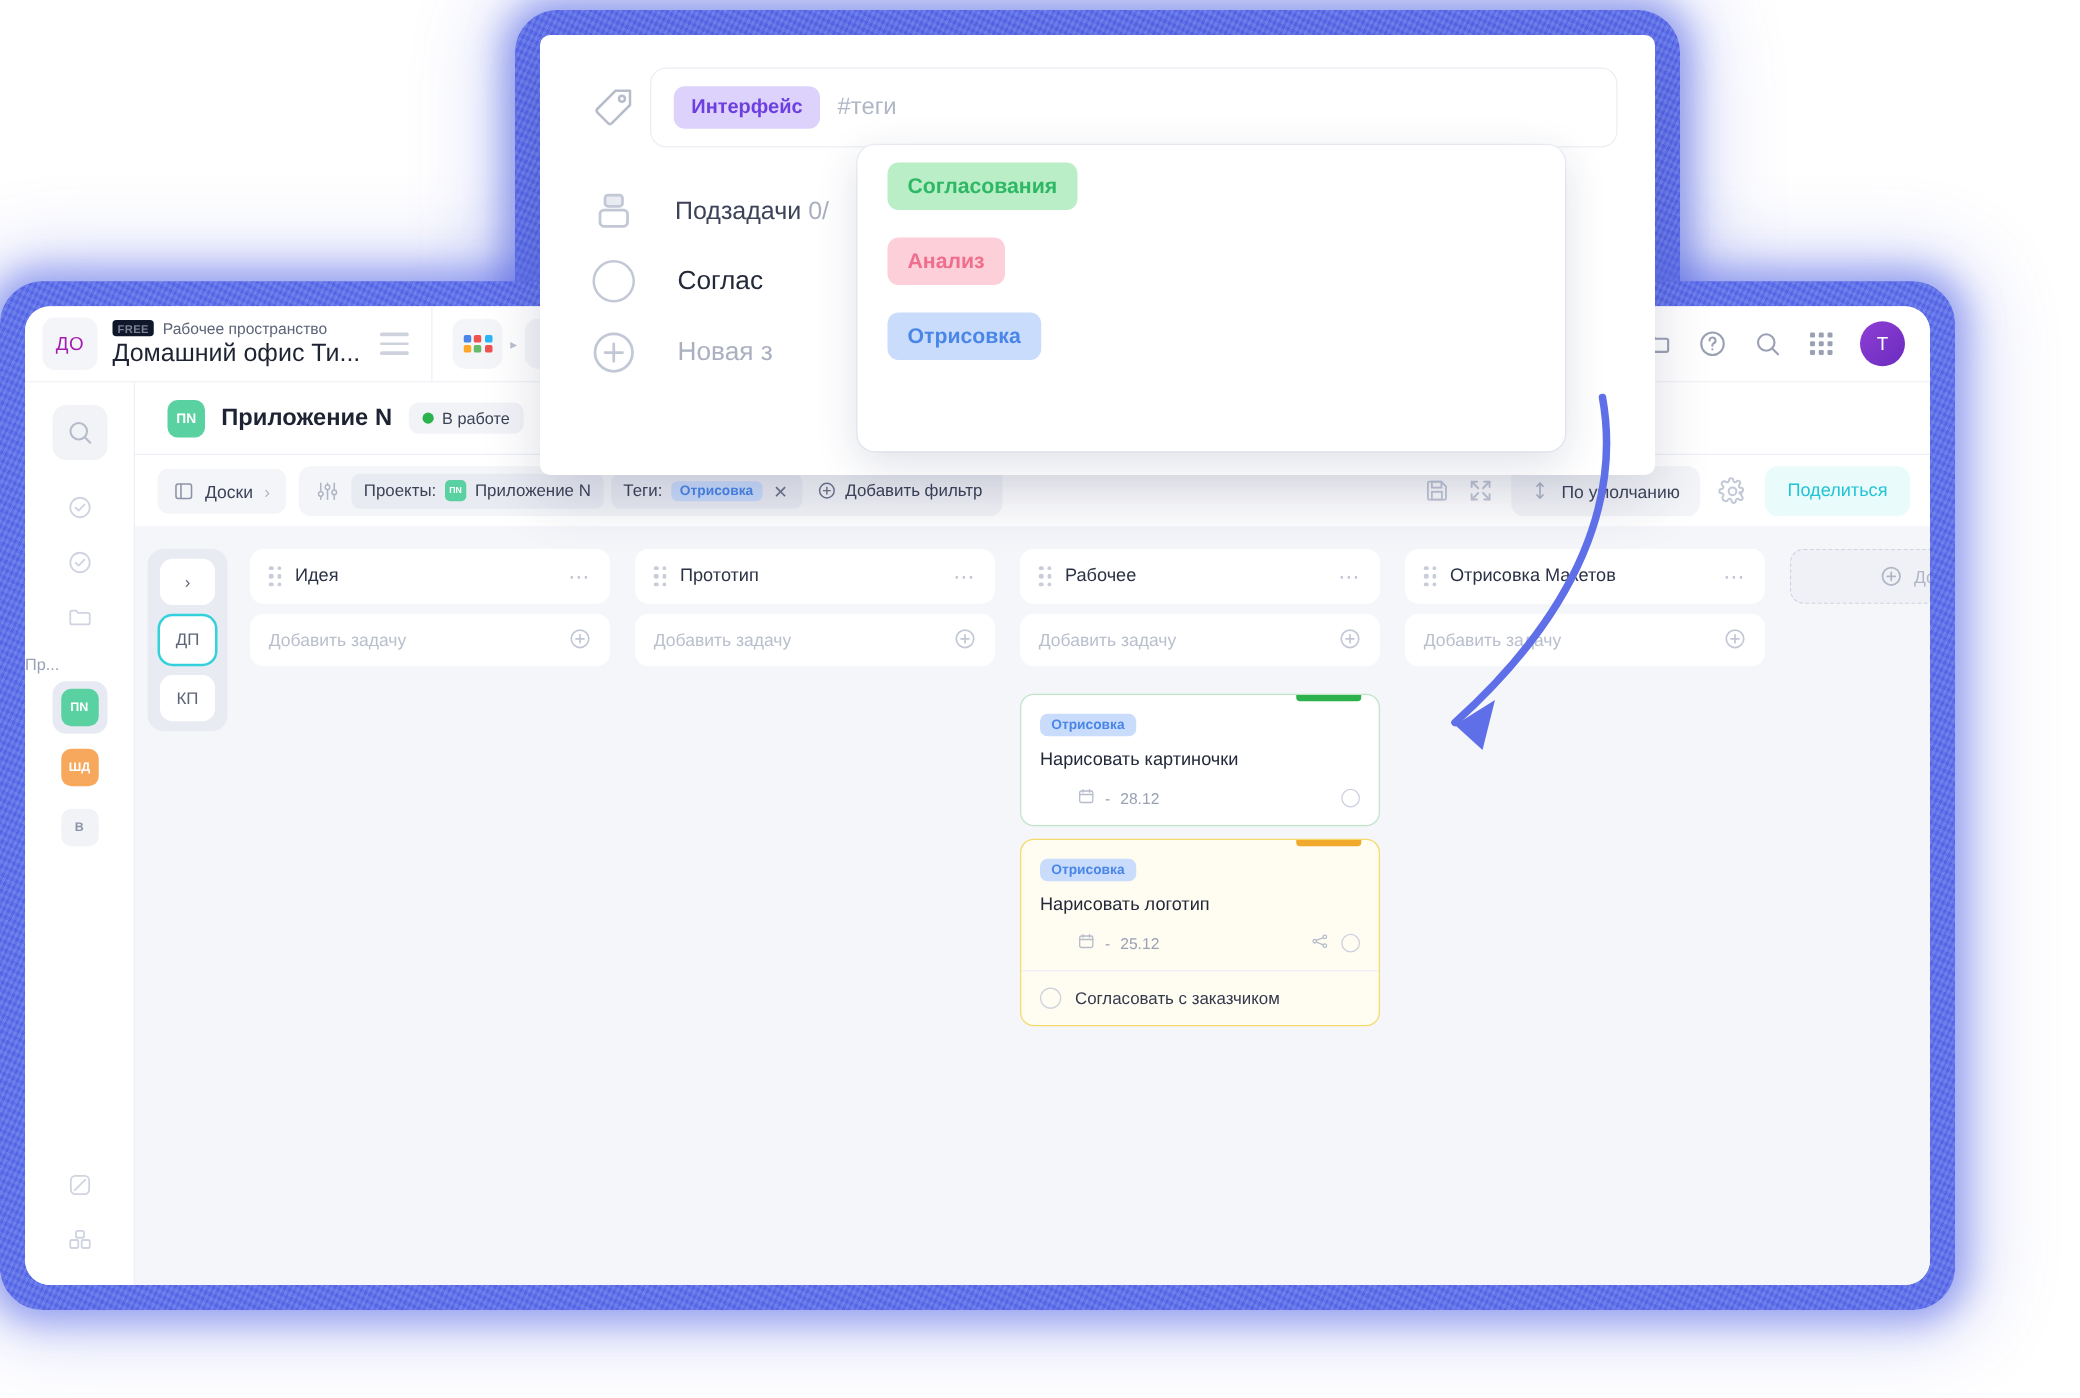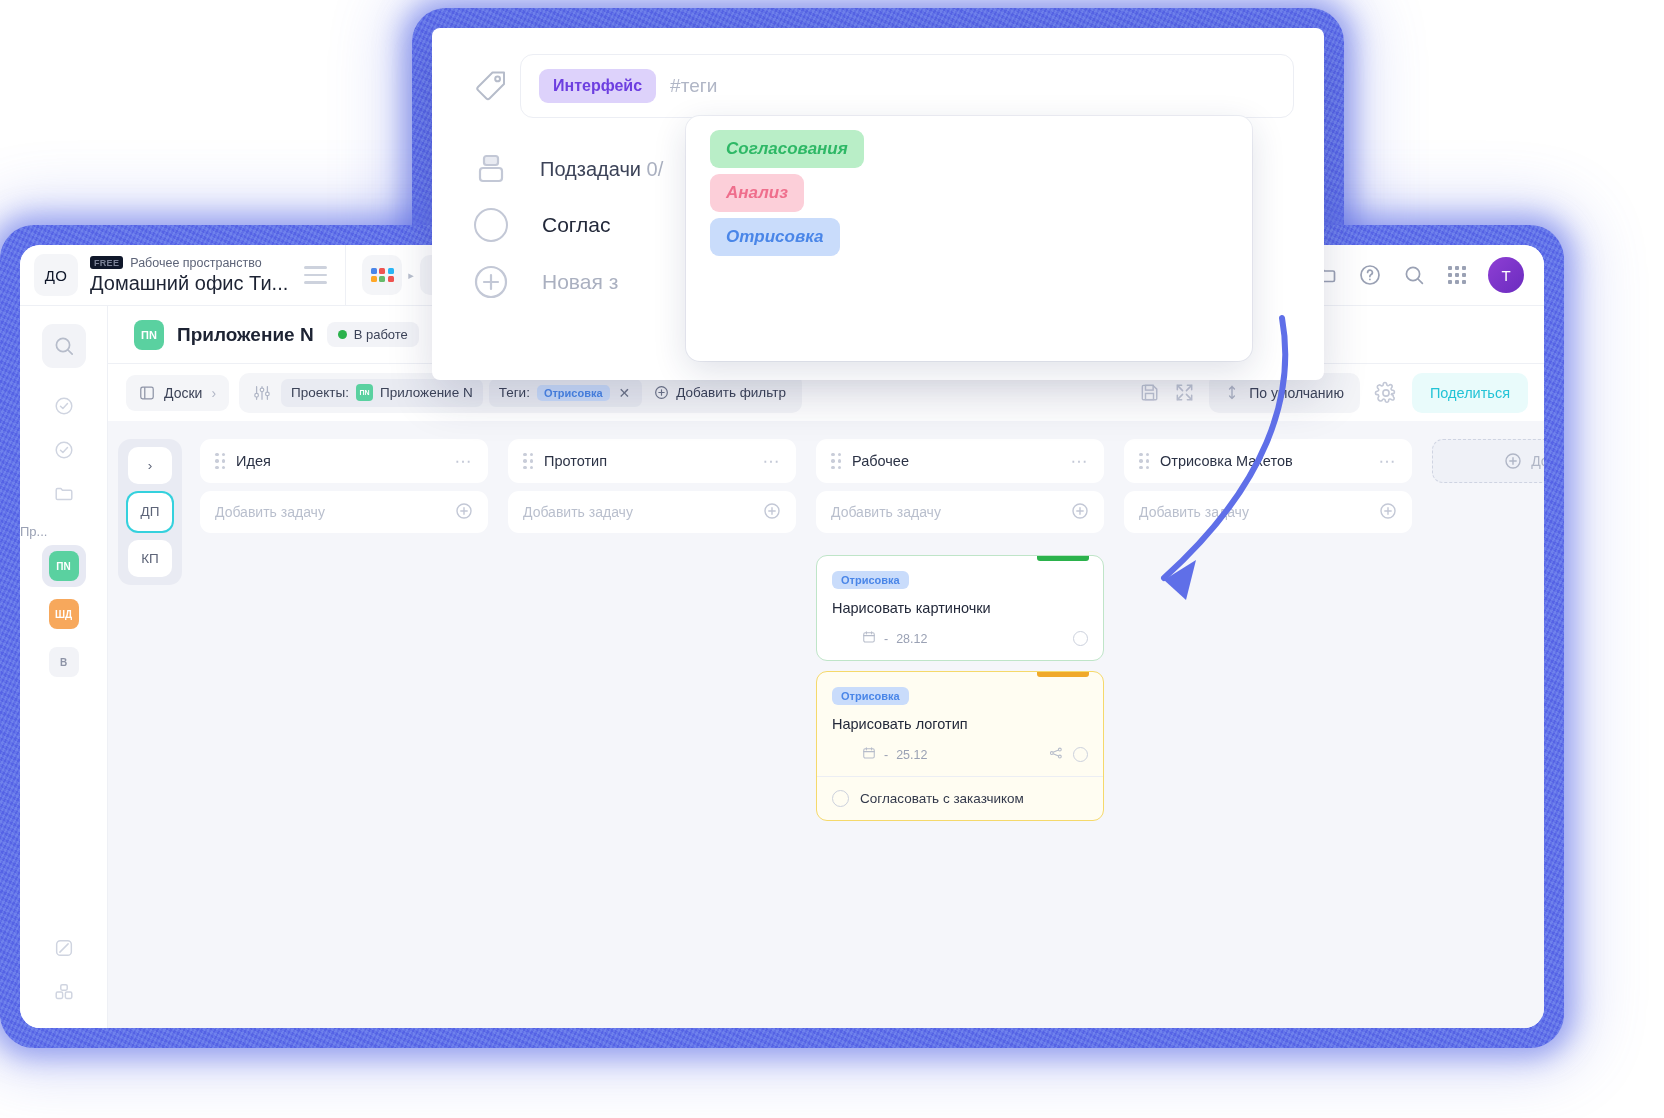--- a/index.html
+++ b/index.html
@@ -42,21 +42,21 @@
   
   .app-header {
     position:absolute; left:0; top:0; width:100%; height:61px;
     background:#fff;
     border-bottom:1px solid #eef0f5;
     display:flex; align-items:center;
   }
   .ws-badge {
     width:44px; height:42px; border-radius:10px; background:#f4f5f8;
     display:flex; align-items:center; justify-content:center;
-    font-size:15px; color:#0f172a; letter-spacing:.4px;
+    font-size:15px; color:#a21caf; letter-spacing:.4px;
     margin-left:14px;
   }
   .ws-meta { margin-left:12px; line-height:1.12; }
   .ws-line1 { display:flex; align-items:center; gap:7px; }
   .free-tag {
     font-size:9px; font-weight:bold; color:#7a8196;
     background:#0f172a; border-radius:3px; padding:2px 4px 1px;
     letter-spacing:.3px;
   }
   .ws-sub { font-size:12.5px; color:#5d6478; }
@@ -250,21 +250,21 @@
   #tag-dropdown {
     position:absolute; left:254px; top:88px; width:566px; height:245px;
     background:#fff; border-radius:14px;
     box-shadow:0 10px 34px rgba(30,40,90,.14), 0 0 0 1px #f0f1f6;
     overflow:hidden;
   }
   .dd-search { height:70px;display:flex;align-items:center;gap:18px;padding:0 24px;border-bottom:1px solid #eff0f5; }
   .dd-search .q { color:#b6bcca; }
   .caret { width:2px;height:26px;background:#4a4f60; }
   .dd-ph { font-size:21px;color:#b0b6c6; }
-  .dd-list { padding:14px 24px; display:flex; flex-direction:column; gap:6px; align-items:flex-start;font-style:italic; }
+  .dd-list { padding:14px 24px; display:flex; flex-direction:column; gap:22px; align-items:flex-start; }
   .dd-opt { font-size:17px;font-weight:bold;border-radius:9px;padding:9px 16px;cursor:pointer; }
 
   
   #arrow { position:absolute; left:1090px; top:310px; width:260px; height:310px; pointer-events:none; }
 </style>
 </head>
 <body>
 
 <div id="stage">
 

